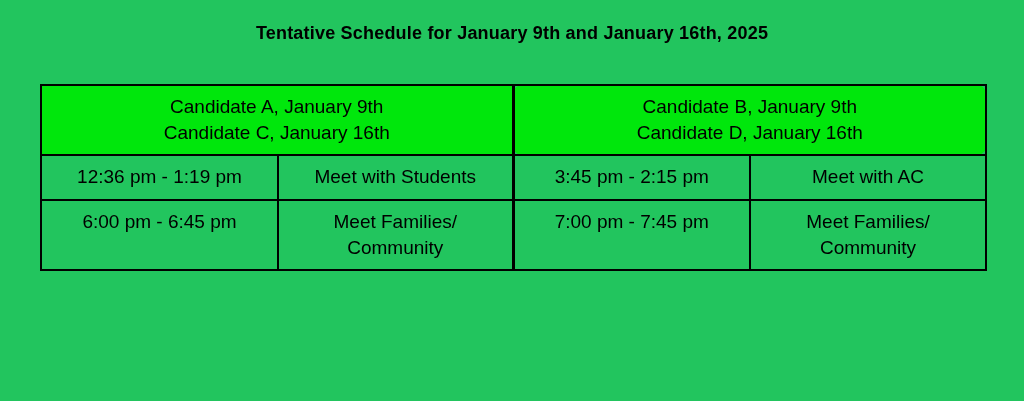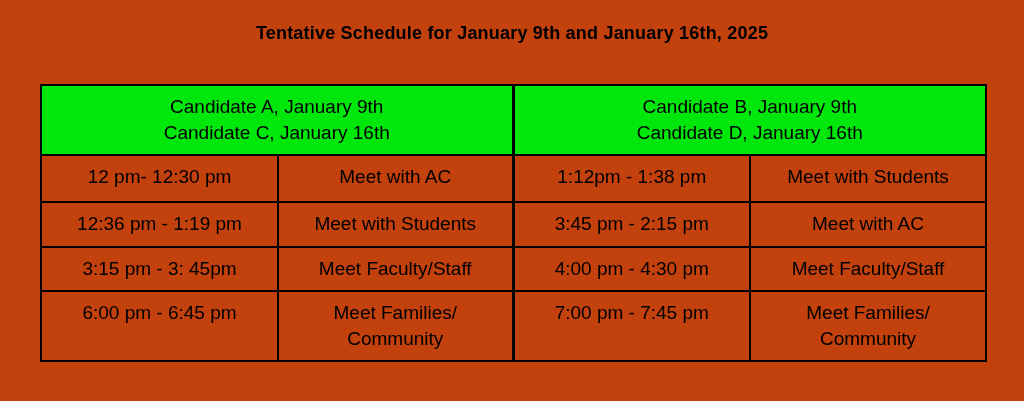--- a/index.html
+++ b/index.html
@@ -9,21 +9,21 @@
     width: 1024px;
     height: 401px;
     font-family: "Liberation Sans", sans-serif;
     color: #000000;
     overflow: hidden;
   }
   .page {
     position: relative;
     width: 1024px;
     height: 401px;
-    background: #c2410c;
+    background: #22c55e;
   }
   .title {
     position: absolute;
     top: 23px;
     left: 0;
     width: 100%;
     margin: 0;
     text-align: center;
     font-size: 18px;
     font-weight: bold;
@@ -49,20 +49,21 @@
     white-space: pre-line;
     overflow: hidden;
   }
   .green-header {
     background: var(--header-green, #00e70c);
     height: 60px;
     padding-top: 10px;
   }
   .sec-b-start {
     border-left-width: 3px !important;
+    border-radius: 9px;
   }
   tr.r1 td { height: 37px; }
   tr.r2 td { height: 35px; }
   tr.r3 td { height: 34px; }
   tr.r4 td { height: 60px; }
 </style>
 </head>
 <body>
 
 <div class="page">
@@ -77,40 +78,28 @@
       <col style="width:236px">
     </colgroup>
     <tbody>
       <tr>
         <th colspan="2" class="green-header">Candidate A, January 9th
 Candidate C, January 16th</th>
         <th colspan="2" class="green-header sec-b-start">Candidate B, January 9th
 Candidate D, January 16th</th>
       </tr>
 
-      <tr class="r1">
-        <td>12 pm- 12:30 pm</td>
-        <td>Meet with AC</td>
-        <td class="sec-b-start">1:12pm - 1:38 pm</td>
-        <td>Meet with Students</td>
-      </tr>
 
       <tr class="r2">
         <td>12:36 pm - 1:19 pm</td>
         <td>Meet with Students</td>
         <td class="sec-b-start">3:45 pm - 2:15 pm</td>
         <td>Meet with AC</td>
       </tr>
 
-      <tr class="r3">
-        <td>3:15 pm - 3: 45pm</td>
-        <td>Meet Faculty/Staff</td>
-        <td class="sec-b-start">4:00 pm - 4:30 pm</td>
-        <td>Meet Faculty/Staff</td>
-      </tr>
 
       <tr class="r4">
         <td>6:00 pm - 6:45 pm</td>
         <td>Meet Families/
 Community</td>
         <td class="sec-b-start">7:00 pm - 7:45 pm</td>
         <td>Meet Families/
 Community</td>
       </tr>
     </tbody>

